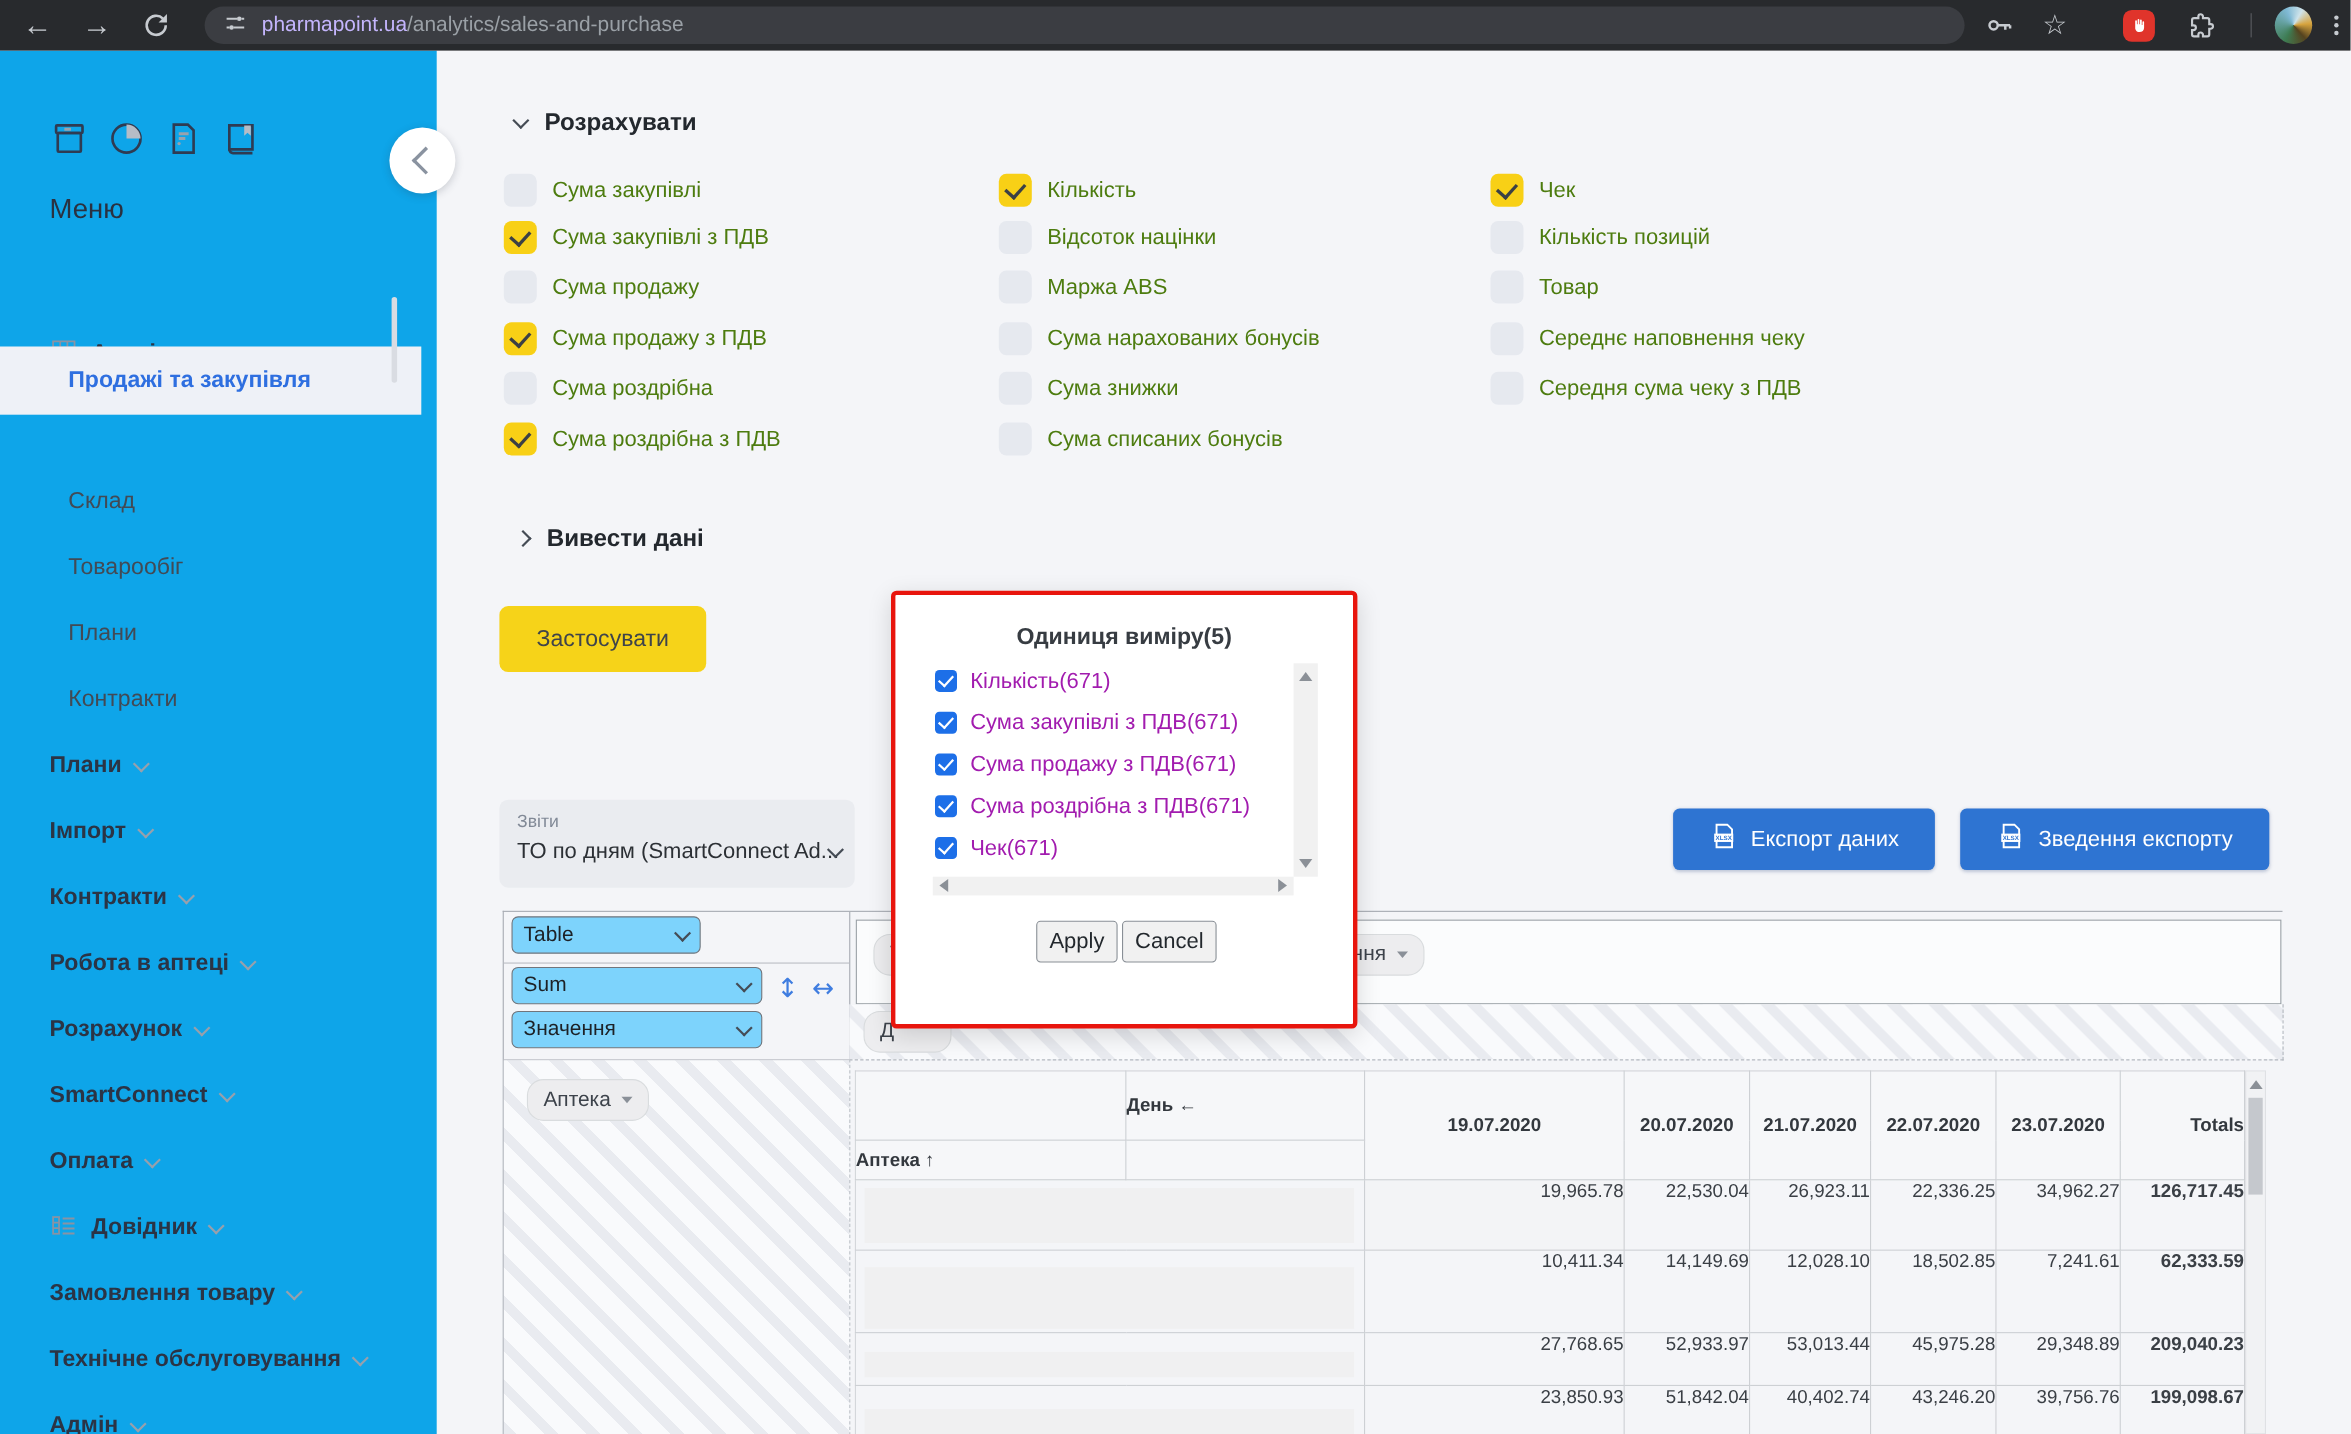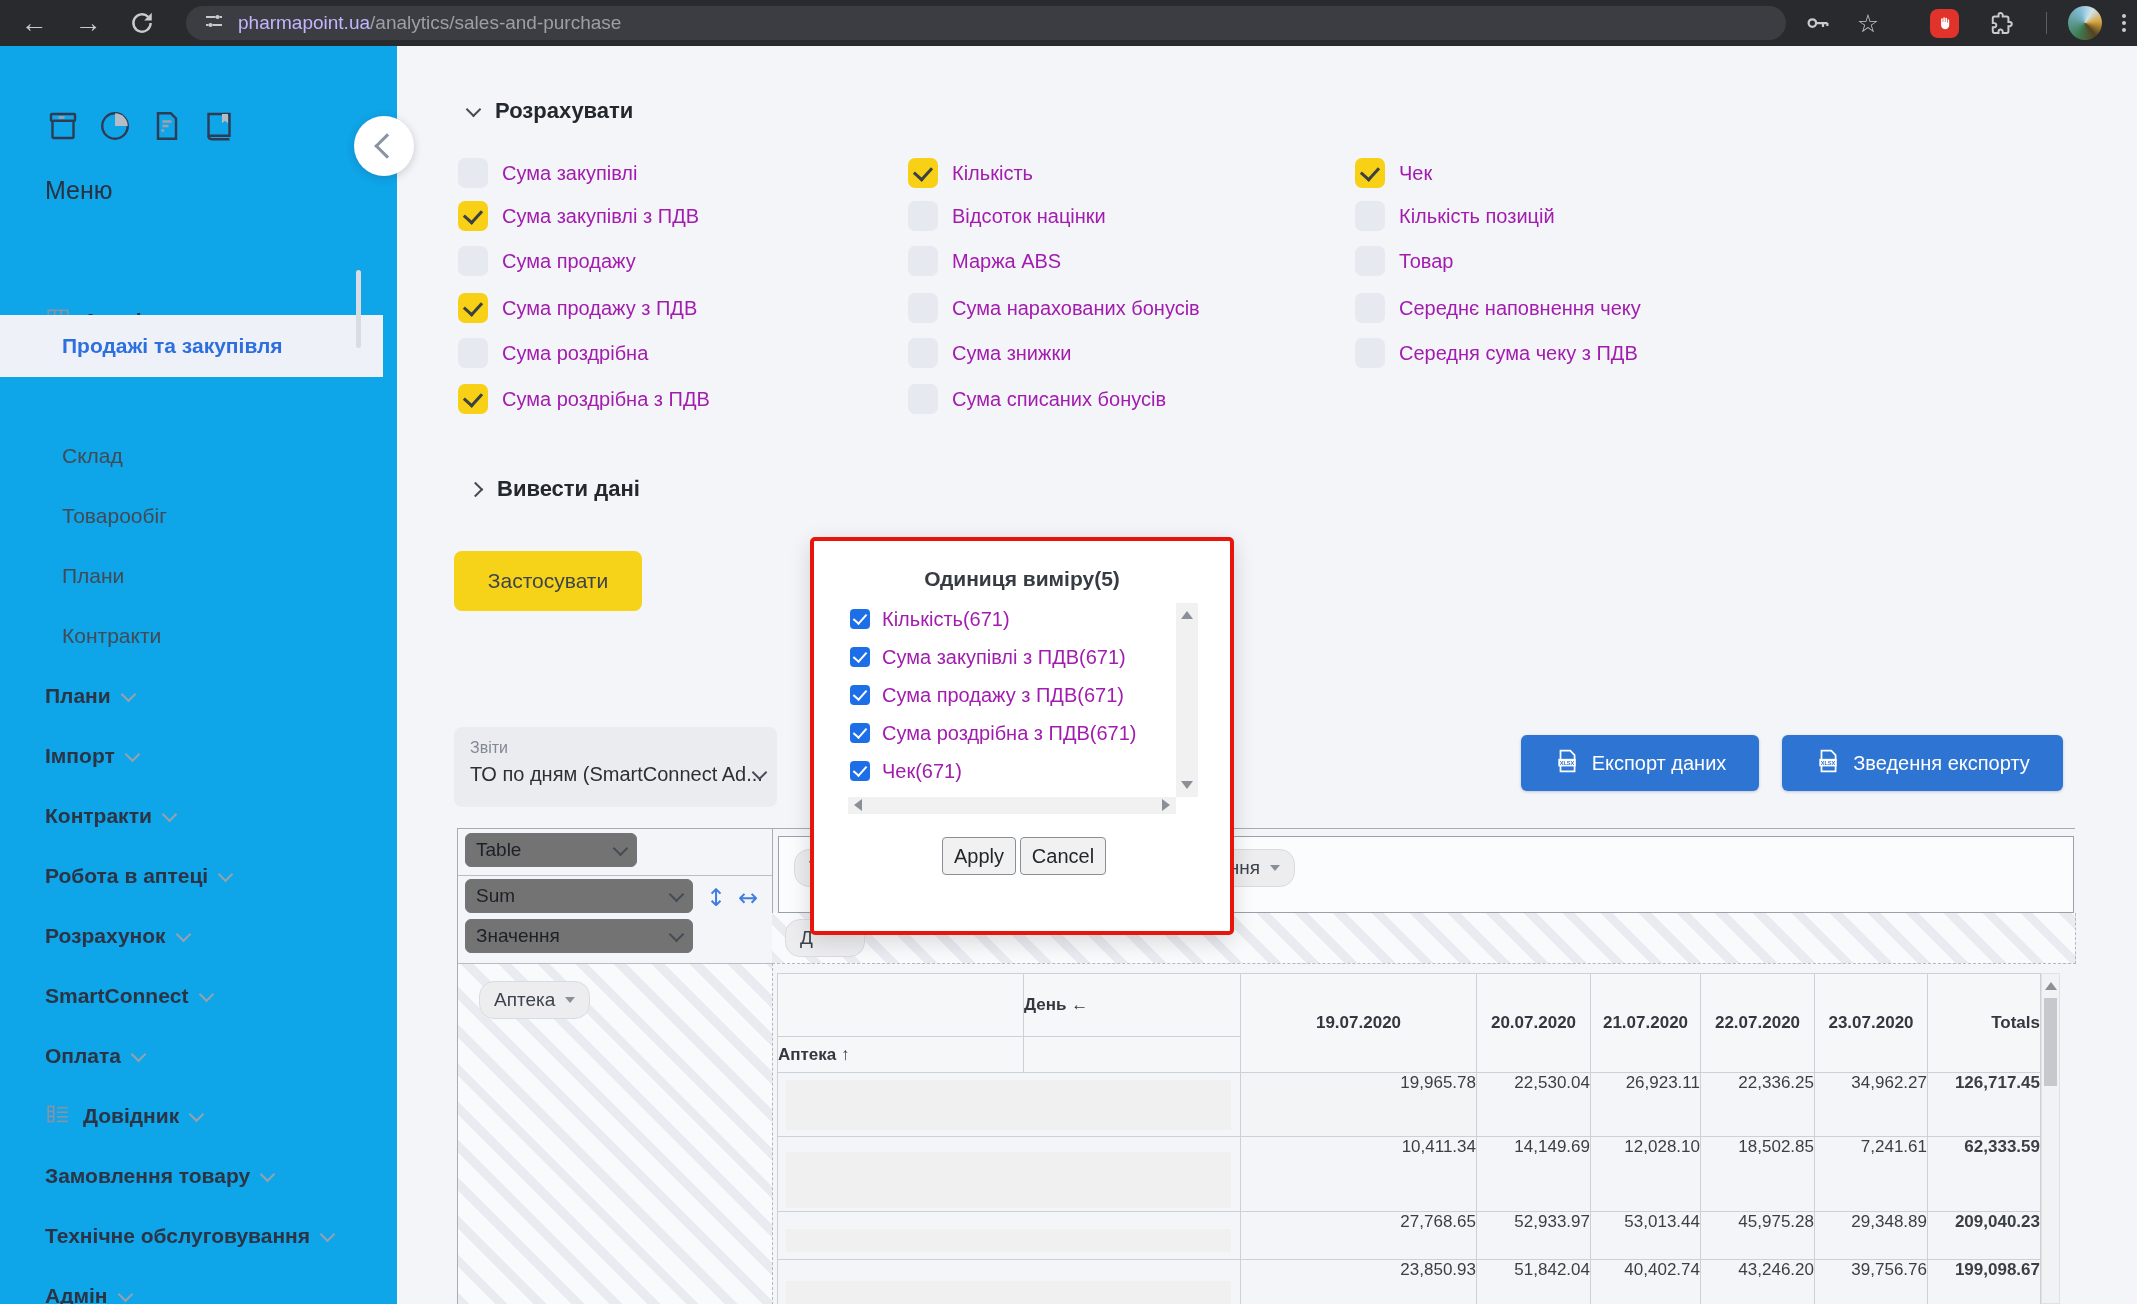--- a/index.html
+++ b/index.html
@@ -40,40 +40,40 @@
   .chev.up{transform:rotate(-135deg);margin-top:4px;}
   .chev.right{transform:rotate(-45deg);}
   .chev.dark{border-color:#454c55;}
   .chev.big{width:15px;height:15px;border-width:3px;border-color:#8a93a0;transform:rotate(135deg);margin-left:6px;}
   
   .sect{position:absolute;display:flex;align-items:center;gap:16px;font-weight:bold;font-size:22px;color:#23282e;}
   .cbrow{position:absolute;display:flex;align-items:center;gap:14px;height:32px;}
   .cb{width:30px;height:30px;border-radius:7px;background:#e6e9ef;flex:none;display:flex;align-items:center;justify-content:center;}
   .cb.on{background:#f8d016;}
   .cb .tick{width:9px;height:14px;border-right:3px solid #3b4045;border-bottom:3px solid #3b4045;transform:rotate(42deg);margin-top:-4px;}
-  .cb-label{font-size:20px;color:#a21caf;}
+  .cb-label{font-size:20px;color:#4d7c0f;}
   .apply-btn{position:absolute;left:454px;top:551px;width:188px;height:60px;background:#f6d319;border-radius:8px;
     display:flex;align-items:center;justify-content:center;font-size:21px;color:#3f444a;}
   
   .report-box{position:absolute;left:454px;top:727px;width:323px;height:80px;background:#eaecf0;border-radius:8px;box-sizing:border-box;padding:12px 16px;}
   .report-label{font-size:16px;color:#818996;}
   .report-value{font-size:20px;color:#2c3035;margin-top:6px;white-space:nowrap;}
   .report-caret{position:absolute;right:12px;top:44px;}
   
   .exp-btn{position:absolute;top:735px;height:56px;background:#2e74d2;border-radius:6px;display:flex;align-items:center;
     justify-content:center;gap:12px;color:#fff;font-size:20px;box-shadow:0 1px 3px rgba(30,60,120,.25);}
   
   .pivot{position:absolute;left:457px;top:828px;width:1618px;height:476px;border-top:1px solid #a7abb2;border-left:1px solid #a7abb2;box-sizing:border-box;}
   .stripes{background:repeating-linear-gradient(45deg,#e9ebf0 0 9px,#f9fafc 9px 27px);}
   .pv-vline{position:absolute;left:314px;top:0;width:0;height:134px;border-left:1px solid #a7abb2;}
   .pv-vline2{position:absolute;left:314px;top:134px;width:0;height:342px;border-left:1px dashed #b3b8bf;}
   .pv-h1{position:absolute;left:0;top:46px;width:314px;height:0;border-top:1px solid #b9bdc3;}
   .pv-h2{position:absolute;left:0;top:134px;width:314px;height:0;border-top:1px solid #b9bdc3;}
   .pv-leftstripes{position:absolute;left:0;top:135px;width:314px;height:341px;}
-  .fsel{position:absolute;display:flex;align-items:center;justify-content:space-between;background:#737373;border:1.5px solid #70757c;
+  .fsel{position:absolute;display:flex;align-items:center;justify-content:space-between;background:#7dd3fc;border:1.5px solid #70757c;
     border-radius:6px;padding:0 10px;font-size:19px;color:#1d2126;box-sizing:border-box;}
   .axis-arrows{position:absolute;left:248px;top:55px;width:62px;display:flex;gap:12px;color:#3f7de0;font-size:24px;font-family:"DejaVu Sans",sans-serif;}
   .pill{display:inline-flex;align-items:center;gap:10px;background:#ededef;border:1px solid #d9dcde;border-radius:15px;
     height:38px;padding:0 14px;font-size:19px;color:#3d434b;box-sizing:border-box;white-space:nowrap;}
   .pill .tri{width:0;height:0;border-left:5px solid transparent;border-right:5px solid transparent;border-top:6px solid #8a9098;}
   .unused-bar{position:absolute;left:320px;top:7px;width:1296px;height:77px;background:#fbfcfd;border:1px solid #9aa0a6;box-sizing:border-box;}
   .col-band{position:absolute;left:314px;top:84px;width:1304px;height:51px;border-bottom:1px dashed #b3b8bf;border-right:1px dashed #b3b8bf;box-sizing:border-box;}
   
   .tablewrap{position:absolute;left:777px;top:973px;width:1284px;height:331px;overflow:hidden;}
   table.pvt{border-collapse:collapse;table-layout:fixed;width:1263px;}

